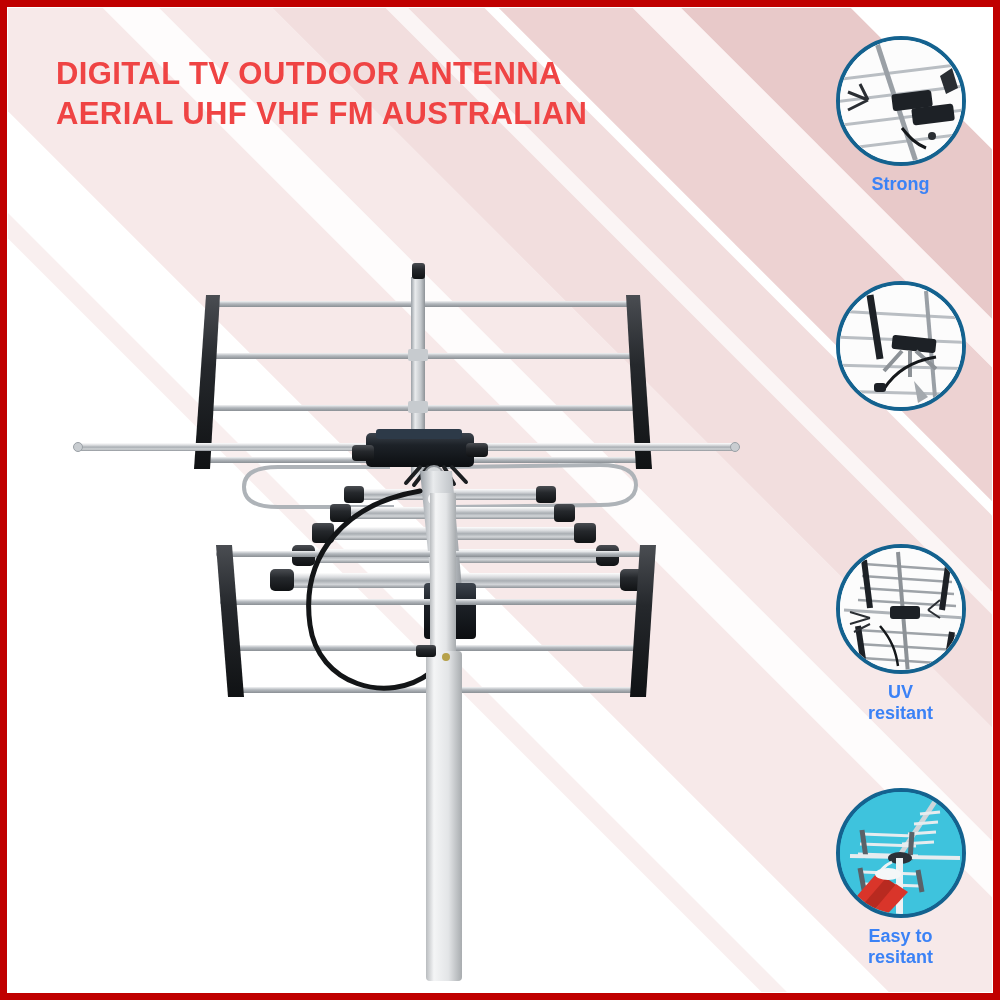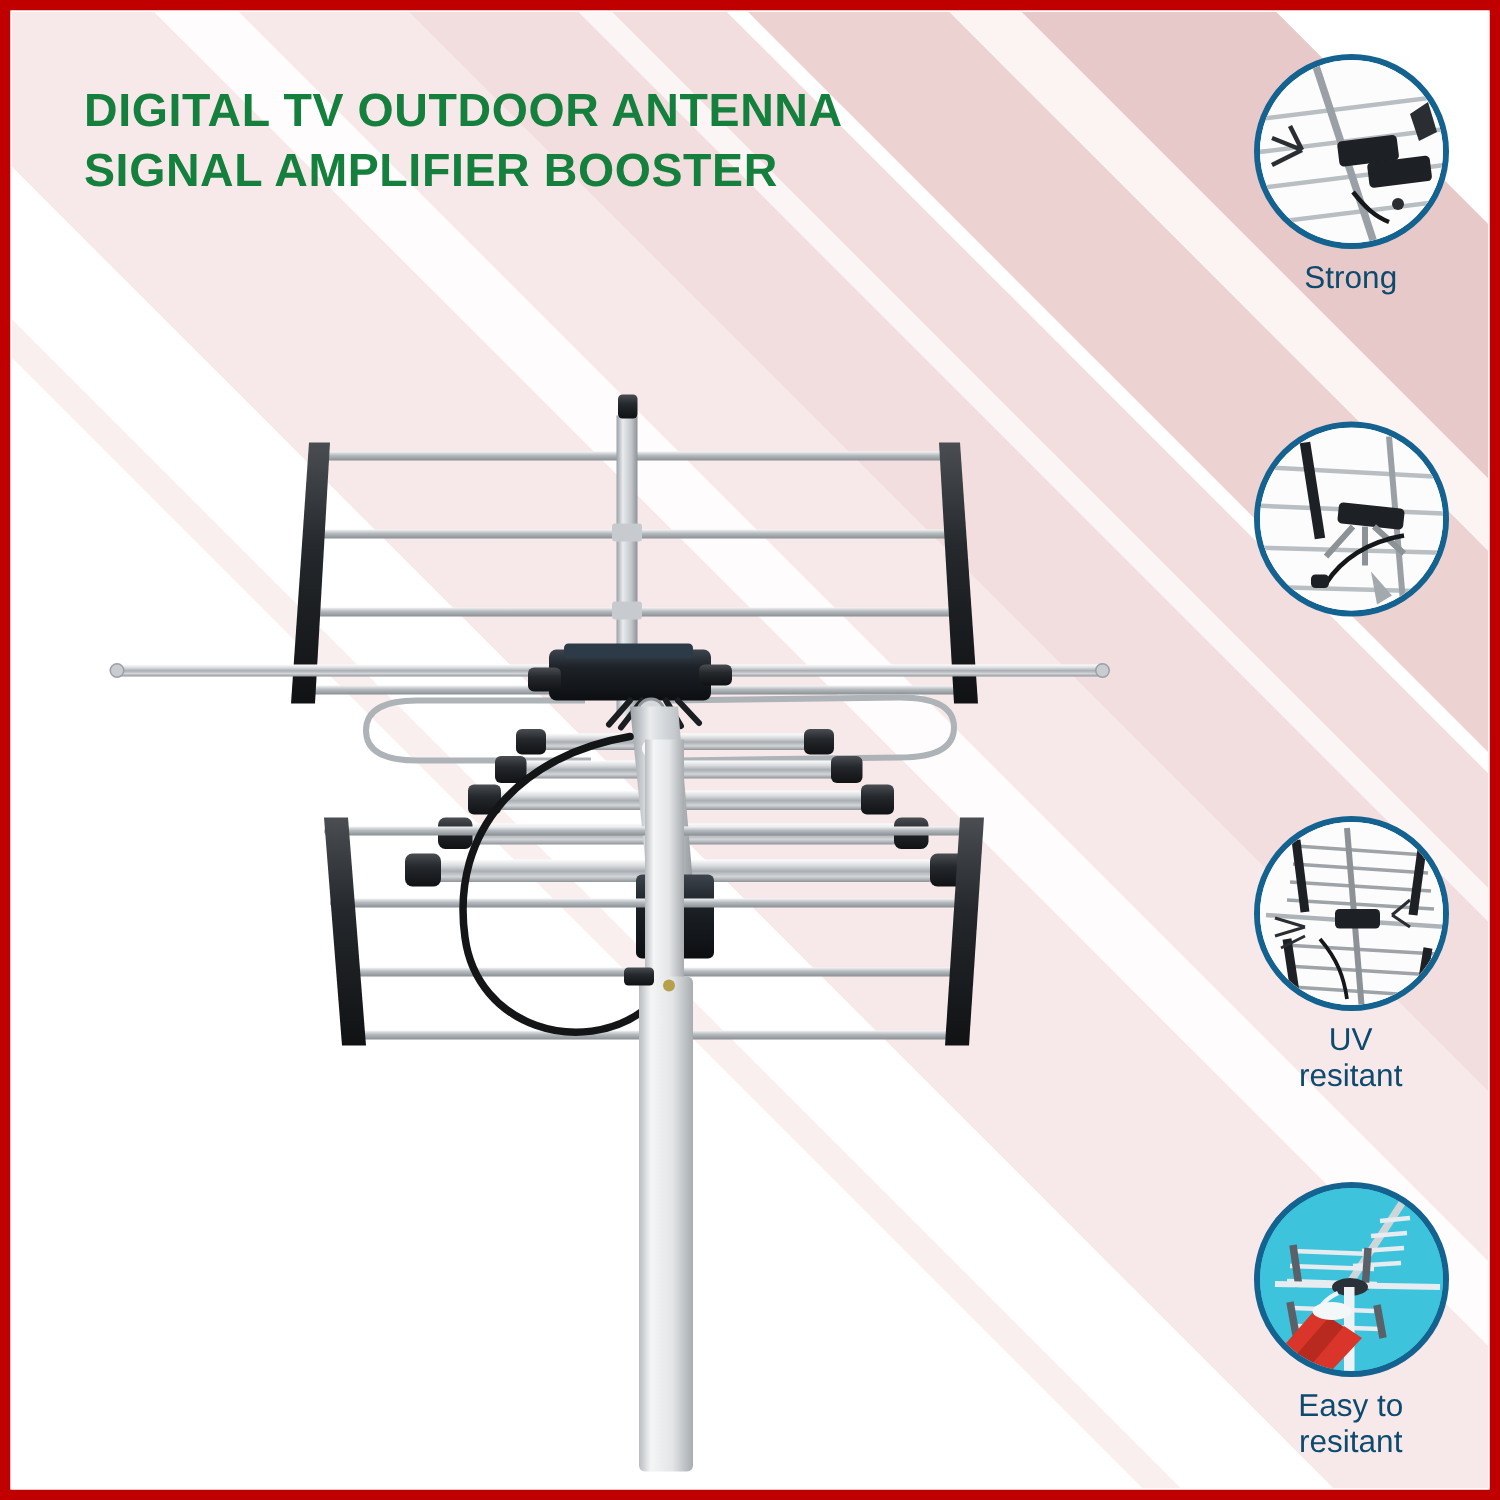--- a/index.html
+++ b/index.html
@@ -32,21 +32,21 @@
     position:absolute; inset:0;
     overflow:hidden;
     pointer-events:none;
   }
 
   
   #title {
     position:absolute;
     left:48px; top:46px;
     width:660px;
-    color:#15803d;
+    color:#ef4444;
     font-size:31px;
     font-weight:bold;
     line-height:1.30;
     letter-spacing:0.4px;
     text-transform:uppercase;
     z-index:6;
   }
   #title div { white-space:nowrap; }
 
   
@@ -66,23 +66,23 @@
     margin:0 auto;
     border-radius:50%;
     border:4px solid #14628f;
     overflow:hidden;
     position:relative;
     background:#fbfbfb;
   }
   .f-circle.teal { background:#3ec3dd; }
   .f-label {
     margin-top:8px;
-    font-size:21px;
-    font-weight:normal;
-    color:#0c4a6e;
+    font-size:18px;
+    font-weight:bold;
+    color:#3b82f6;
     line-height:1.16;
   }
 
   
   #product {
     position:absolute;
     left:40px; top:245px;
     width:740px; height:730px;
     z-index:5;
   }
@@ -111,21 +111,21 @@
           <rect x="969" y="-520" width="120" height="2100" fill="#e8c9c9"></rect>
 
           <rect x="330" y="-520" width="18" height="2100" fill="#f9efef"></rect>
           <rect x="760" y="-520" width="16" height="2100" fill="#ffffff" opacity="0.7"></rect>
         </g>
       </svg>
     </div>
 
     <div id="title">
       <div>DIGITAL TV OUTDOOR ANTENNA</div>
-      <div>SIGNAL AMPLIFIER BOOSTER</div>
+      <div>AERIAL UHF VHF FM AUSTRALIAN</div>
     </div>
 
     <svg id="product" viewBox="0 0 740 730">
       <defs>
         <linearGradient id="alum" x1="0" y1="0" x2="0" y2="1">
           <stop offset="0%" stop-color="#fdfdfd"></stop>
           <stop offset="28%" stop-color="#d8dadd"></stop>
           <stop offset="52%" stop-color="#a9aeb3"></stop>
           <stop offset="76%" stop-color="#d2d5d8"></stop>
           <stop offset="100%" stop-color="#8f9499"></stop>

